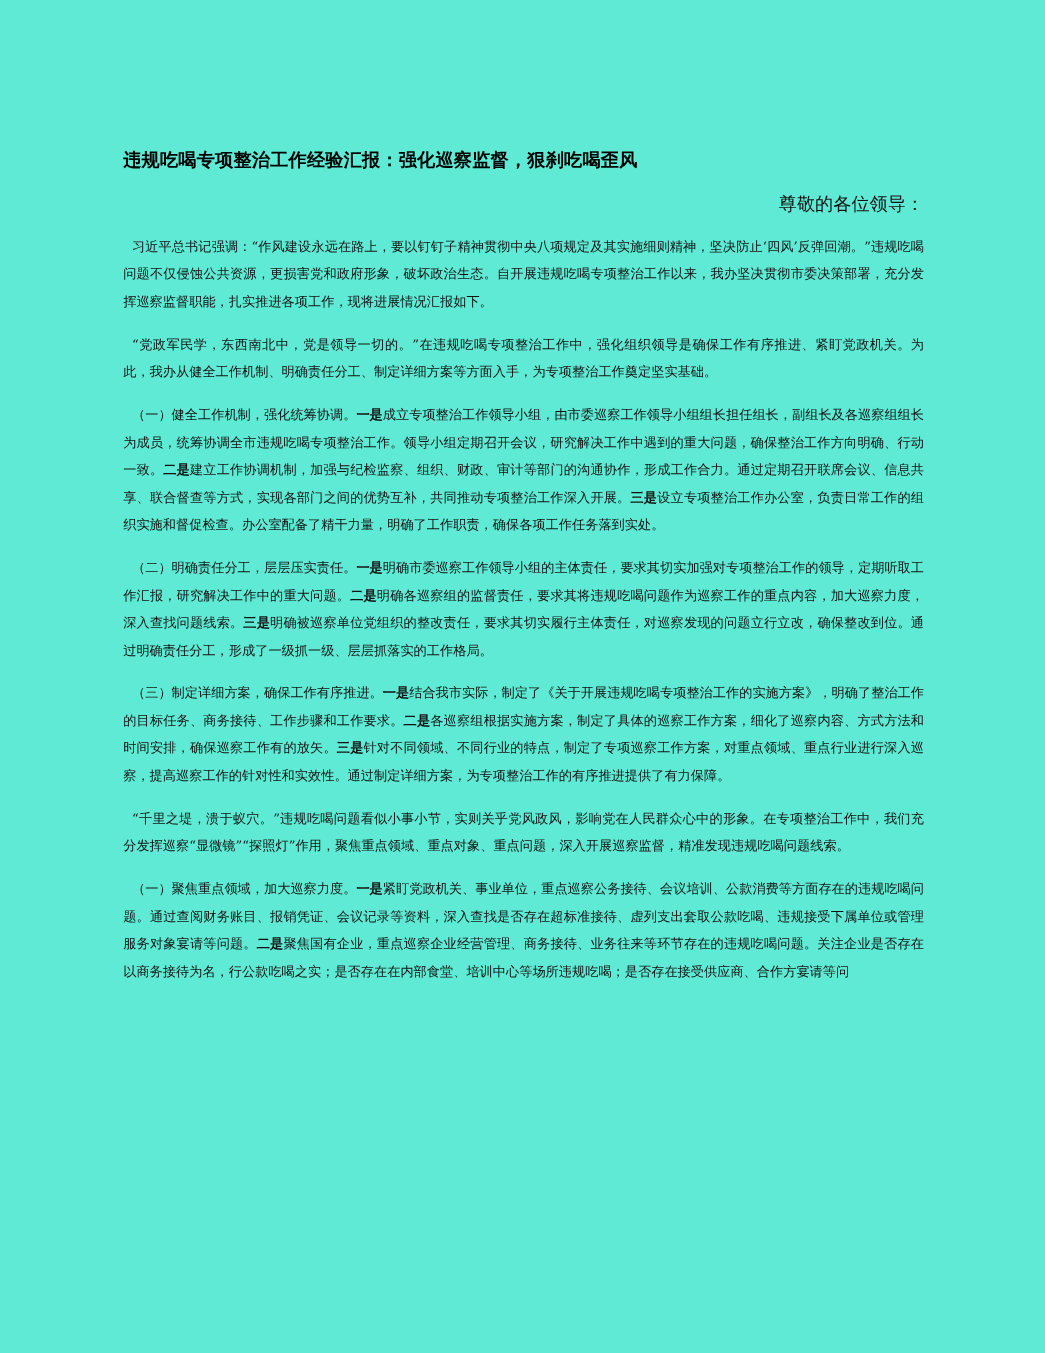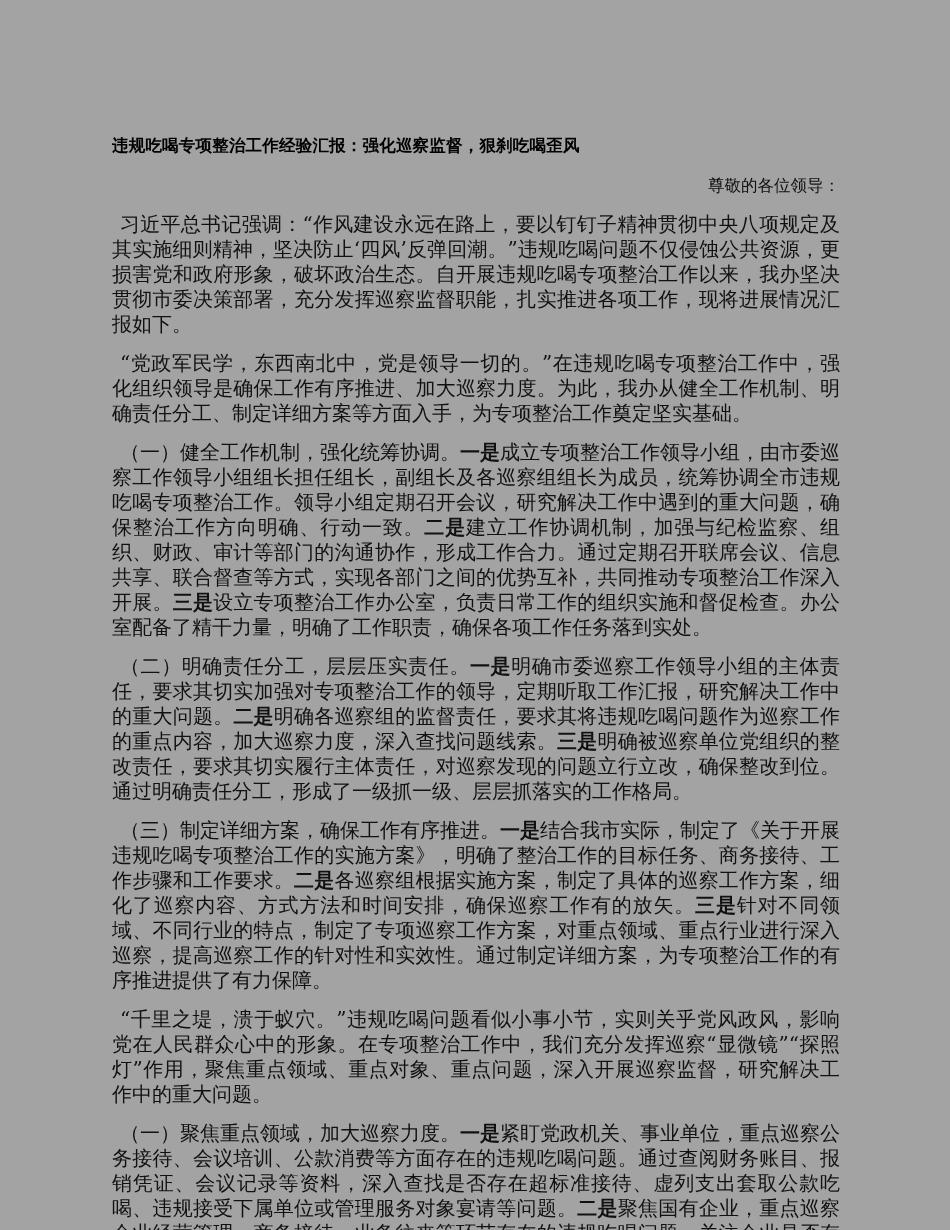--- a/index.html
+++ b/index.html
@@ -12,41 +12,41 @@
     height: 1230px;
     overflow: hidden;
     font-family: "DejaVu Serif", "Liberation Serif", serif;
     color: #000000;
     -webkit-font-smoothing: none;
   }
   .page {
     position: relative;
     width: 950px;
     height: 1230px;
-    background: #a3a3a3;
+    background: #5eead4;
     box-sizing: border-box;
     padding: 133px 110px 0 112px;
   }
   .doc-title {
     font-size: 16.5px;
     font-weight: bold;
     line-height: 26px;
     margin: 0 0 14px 0;
     letter-spacing: 0.2px;
     color: #000;
   }
   .salutation {
     font-size: 16.5px;
     line-height: 25px;
     margin: 0 0 14px 0;
     color: #111;
     text-align: right;
   }
   .para {
-    font-size: 20px;
+    font-size: 12px;
     line-height: 25px;
     margin: 0 0 14px 0;
     text-align: justify;
     text-justify: inter-ideograph;
     color: #111;
     letter-spacing: 0px;
   }
   .para.indent {
     text-indent: 8px;
   }
@@ -68,25 +68,25 @@
 <body>
 
 <div class="page">
 
   <h1 class="doc-title">违规吃喝专项整治工作经验汇报：强化巡察监督，狠刹吃喝歪风</h1>
 
   <p class="salutation">尊敬的各位领导：</p>
 
   <p class="para indent">习近平总书记强调：“作风建设永远在路上，要以钉钉子精神贯彻中央八项规定及其实施细则精神，坚决防止‘四风’反弹回潮。”违规吃喝问题不仅侵蚀公共资源，更损害党和政府形象，破坏政治生态。自开展违规吃喝专项整治工作以来，我办坚决贯彻市委决策部署，充分发挥巡察监督职能，扎实推进各项工作，现将进展情况汇报如下。</p>
 
-  <p class="para indent">“党政军民学，东西南北中，党是领导一切的。”在违规吃喝专项整治工作中，强化组织领导是确保工作有序推进、加大巡察力度。为此，我办从健全工作机制、明确责任分工、制定详细方案等方面入手，为专项整治工作奠定坚实基础。</p>
+  <p class="para indent">“党政军民学，东西南北中，党是领导一切的。”在违规吃喝专项整治工作中，强化组织领导是确保工作有序推进、紧盯党政机关。为此，我办从健全工作机制、明确责任分工、制定详细方案等方面入手，为专项整治工作奠定坚实基础。</p>
 
   <p class="para indent"><span>（一）健全工作机制，强化统筹协调。</span><b class="bold">一是</b><span>成立专项整治工作领导小组，由市委巡察工作领导小组组长担任组长，副组长及各巡察组组长为成员，统筹协调全市违规吃喝专项整治工作。领导小组定期召开会议，研究解决工作中遇到的重大问题，确保整治工作方向明确、行动一致。</span><b class="bold">二是</b><span>建立工作协调机制，加强与纪检监察、组织、财政、审计等部门的沟通协作，形成工作合力。通过定期召开联席会议、信息共享、联合督查等方式，实现各部门之间的优势互补，共同推动专项整治工作深入开展。</span><b class="bold">三是</b><span>设立专项整治工作办公室，负责日常工作的组织实施和督促检查。办公室配备了精干力量，明确了工作职责，确保各项工作任务落到实处。</span></p>
 
   <p class="para indent"><span>（二）明确责任分工，层层压实责任。</span><b class="bold">一是</b><span>明确市委巡察工作领导小组的主体责任，要求其切实加强对专项整治工作的领导，定期听取工作汇报，研究解决工作中的重大问题。</span><b class="bold">二是</b><span>明确各巡察组的监督责任，要求其将违规吃喝问题作为巡察工作的重点内容，加大巡察力度，深入查找问题线索。</span><b class="bold">三是</b><span>明确被巡察单位党组织的整改责任，要求其切实履行主体责任，对巡察发现的问题立行立改，确保整改到位。通过明确责任分工，形成了一级抓一级、层层抓落实的工作格局。</span></p>
 
   <p class="para indent"><span>（三）制定详细方案，确保工作有序推进。</span><b class="bold">一是</b><span>结合我市实际，制定了《关于开展违规吃喝专项整治工作的实施方案》，明确了整治工作的目标任务、商务接待、工作步骤和工作要求。</span><b class="bold">二是</b><span>各巡察组根据实施方案，制定了具体的巡察工作方案，细化了巡察内容、方式方法和时间安排，确保巡察工作有的放矢。</span><b class="bold">三是</b><span>针对不同领域、不同行业的特点，制定了专项巡察工作方案，对重点领域、重点行业进行深入巡察，提高巡察工作的针对性和实效性。通过制定详细方案，为专项整治工作的有序推进提供了有力保障。</span></p>
 
-  <p class="para indent">“千里之堤，溃于蚁穴。”违规吃喝问题看似小事小节，实则关乎党风政风，影响党在人民群众心中的形象。在专项整治工作中，我们充分发挥巡察“显微镜”“探照灯”作用，聚焦重点领域、重点对象、重点问题，深入开展巡察监督，研究解决工作中的重大问题。</p>
+  <p class="para indent">“千里之堤，溃于蚁穴。”违规吃喝问题看似小事小节，实则关乎党风政风，影响党在人民群众心中的形象。在专项整治工作中，我们充分发挥巡察“显微镜”“探照灯”作用，聚焦重点领域、重点对象、重点问题，深入开展巡察监督，精准发现违规吃喝问题线索。</p>
 
   <p class="para indent clipped"><span>（一）聚焦重点领域，加大巡察力度。</span><b class="bold">一是</b><span>紧盯党政机关、事业单位，重点巡察公务接待、会议培训、公款消费等方面存在的违规吃喝问题。通过查阅财务账目、报销凭证、会议记录等资料，深入查找是否存在超标准接待、虚列支出套取公款吃喝、违规接受下属单位或管理服务对象宴请等问题。</span><b class="bold">二是</b><span>聚焦国有企业，重点巡察企业经营管理、商务接待、业务往来等环节存在的违规吃喝问题。关注企业是否存在以商务接待为名，行公款吃喝之实；是否存在在内部食堂、培训中心等场所违规吃喝；是否存在接受供应商、合作方宴请等问</span></p>
 
 </div>
 
 </body></html>

